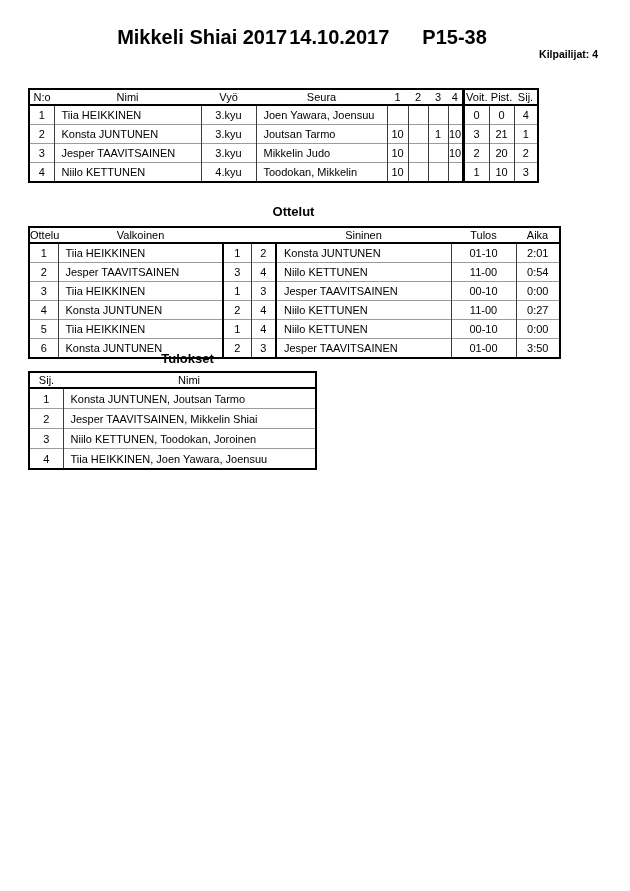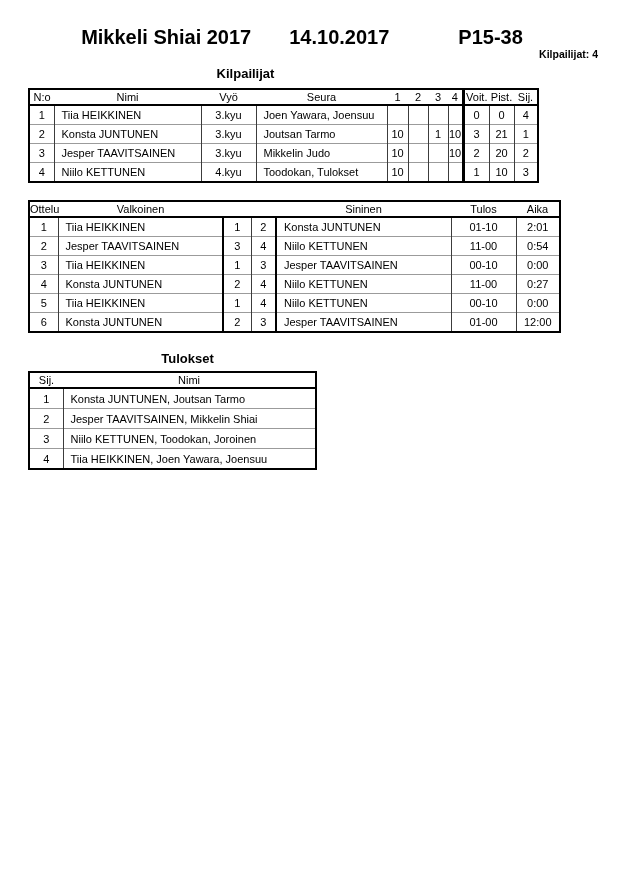--- a/index.html
+++ b/index.html
@@ -2,21 +2,21 @@
 <html><head>
 <meta charset="utf-8">
 <style>
   html,body{margin:0;padding:0;background:#fff;}
   .page{position:relative;width:630px;height:891px;background:#ffffff;
         font-family:"Liberation Sans",sans-serif;color:#000;overflow:hidden;}
 
   
   .title{position:absolute;top:26px;left:0;width:604px;display:flex;
          justify-content:center;align-items:baseline;
-         font-size:20px;font-weight:bold;white-space:pre;gap:36px;}
+         font-size:20px;font-weight:bold;white-space:pre;}
   .title .t-date{margin-left:2px;text-align:right;}
   .title .t-cat{margin-left:33px;}
 
   .count-label{position:absolute;top:48px;right:32px;
                font-size:10.5px;font-weight:bold;}
 
   .section-heading{position:absolute;text-align:center;
                    font-size:13px;font-weight:bold;}
   .h-kilpailijat{top:66px;left:28px;width:435px;}
   .h-ottelut{top:204px;left:28px;width:531px;}
@@ -32,39 +32,38 @@
           white-space:nowrap;overflow:visible;}
   .tbl td:first-child{border-left:none;}
   .tbl th{height:14px;}
   .tbl td{height:18px;}
 
   .tl{text-align:left !important;padding-left:7px !important;}
   .thick-l{border-left:3px solid #000 !important;margin-left:32px;}
   .med-l{border-left:2px solid #000 !important;}
 
   #tbl-kilpailijat{left:28px;top:88px;width:509px;}
-  #tbl-ottelut{left:28px;top:200px;width:531px;}
+  #tbl-ottelut{left:28px;top:226px;width:531px;}
   #tbl-ottelut td{height:18px;}
   #tbl-tulokset{left:28px;top:371px;width:287px;}
   #tbl-tulokset td{height:19px;}
 </style>
 </head>
 <body>
 
 <div class="page">
 
   <div class="title">
     <span>Mikkeli Shiai 2017</span>
     <span class="t-date">14.10.2017</span>
     <span class="t-cat">P15-38</span>
   </div>
 
   <div class="count-label">Kilpailijat: 4</div>
 
-  <div class="section-heading h-kilpailijat">Kilpailijat</div>
 
   <table class="tbl" id="tbl-kilpailijat">
     <colgroup>
       <col style="width:25px">
         <col style="width:147px">
         <col style="width:55px">
         <col style="width:131px">
       <col style="width:21px">
         <col style="width:20px">
         <col style="width:20px">
@@ -123,21 +122,21 @@
       <td></td>
       <td>10</td>
       <td class="thick-l">2</td>
       <td>20</td>
       <td>2</td>
     </tr>
     <tr>
       <td>4</td>
       <td class="tl">Niilo KETTUNEN</td>
       <td>4.kyu</td>
-      <td class="tl">Toodokan, Tulokset</td>
+      <td class="tl">Toodokan, Mikkelin</td>
       <td>10</td>
       <td></td>
       <td></td>
       <td></td>
       <td class="thick-l">1</td>
       <td>10</td>
       <td>3</td>
     </tr>
   </tbody>
     </table>
@@ -209,21 +208,21 @@
       <td>00-10</td>
       <td>0:00</td>
     </tr>
     <tr>
       <td>6</td>
       <td class="tl">Konsta JUNTUNEN</td>
       <td class="med-l">2</td>
       <td>3</td>
       <td class="med-l tl">Jesper TAAVITSAINEN</td>
       <td>01-00</td>
-      <td>12:00</td>
+      <td>3:50</td>
     </tr>
   </tbody>
     </table>
 
   <div class="section-heading h-tulokset">Tulokset</div>
 
   <table class="tbl" id="tbl-tulokset">
     <colgroup>
       <col style="width:34px">
         <col style="width:253px">

